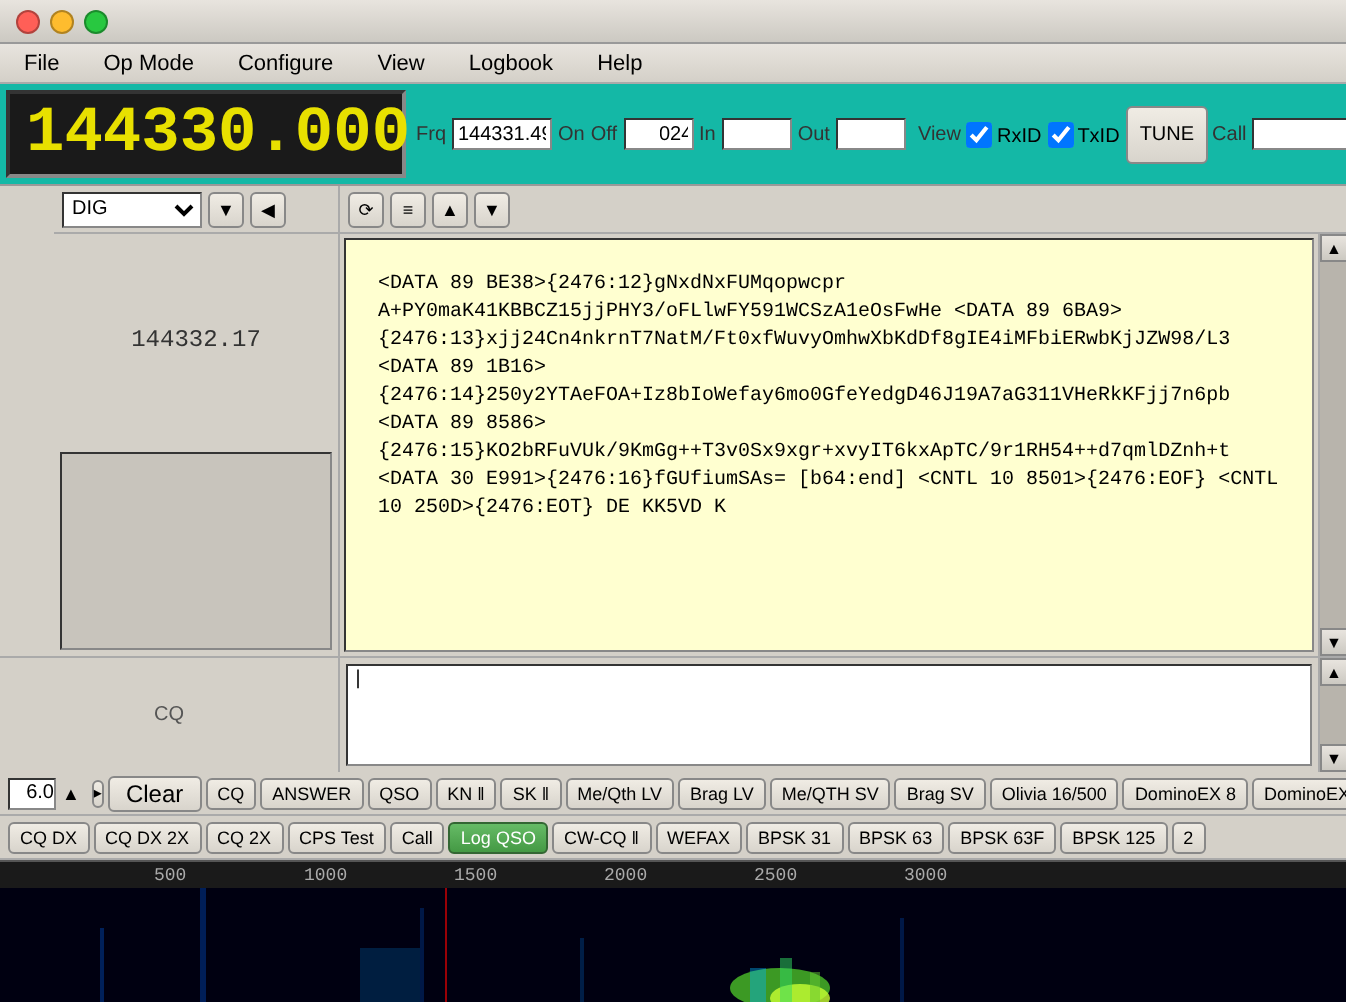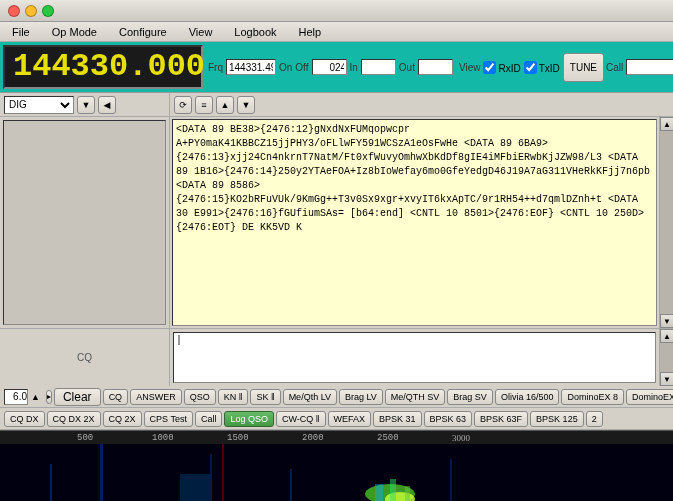--- a/index.html
+++ b/index.html
@@ -105,20 +105,21 @@
       cursor: pointer;
       height: 29px;
     }
 
     
     .left-sidebar {
       width: 170px;
       display: flex;
       flex-direction: column;
       border-right: 1px solid #aaa;
+      padding-left: 27px;
     }
 
     
     .mode-row {
       display: flex;
       align-items: center;
       padding: 2px 4px;
       background: #d4d0c8;
       border-bottom: 1px solid #aaa;
       gap: 3px;
@@ -167,21 +168,21 @@
       display: flex;
       align-items: center;
       justify-content: center;
       cursor: pointer;
       font-size: 9px;
     }
     .rx-text {
       flex: 1;
       background: #ffffd0;
       border: 1px inset #888;
-      padding: 3px;
+      padding: 16px;
       font-size: 10px;
       font-family: 'Courier New', monospace;
       overflow-y: auto;
       overflow-x: hidden;
       line-height: 1.4;
       color: #000;
       margin: 2px;
     }
     .tx-text {
       flex: 1;
@@ -375,20 +376,23 @@
         <option>USB</option>
         <option>LSB</option>
         <option>CW</option>
         <option>FM</option>
       </select>
 
       <div class="icon-btn">▼</div>
       <div class="icon-btn">◀</div>
     </div>
 
+    <div class="freq-display-small">
+      <span>144332.17</span>
+    </div>
 
     <div style="flex:1; background:#c8c4bc; border:1px inset #888; margin:3px; display:flex; align-items:center; justify-content:center;">
       <div style="width:100%; height:100%;"></div>
     </div>
   </div>
 
   <div class="rx-area">
 
     <div class="rx-toolbar">
       <div class="icon-btn">⟳</div>
@@ -469,21 +473,21 @@
 </div>
 
 <div style="position:relative;">
 
   <div style="height:14px; background:#1a1a1a; display:flex; align-items:center; padding:0 4px; position:relative; border-top:1px solid #555;">
     <span style="position:absolute; left:77px; color:#aaa; font-size:9px; font-family:'Courier New', monospace;">500</span>
     <span style="position:absolute; left:152px; color:#aaa; font-size:9px; font-family:'Courier New', monospace;">1000</span>
     <span style="position:absolute; left:227px; color:#aaa; font-size:9px; font-family:'Courier New', monospace;">1500</span>
     <span style="position:absolute; left:302px; color:#aaa; font-size:9px; font-family:'Courier New', monospace;">2000</span>
     <span style="position:absolute; left:377px; color:#aaa; font-size:9px; font-family:'Courier New', monospace;">2500</span>
-    <span style="position:absolute; left:452px; color:#aaa; font-size:9px; font-family:Liberation Serif, serif;">3000</span>
+    <span style="position:absolute; left:452px; color:#aaa; font-size:9px; font-family:Liberation Mono, monospace;">3000</span>
   </div>
 
   <div style="height:62px; background:#000; position:relative; overflow:hidden;">
 
     <svg width="673" height="62" style="display:block;">
 
       <rect width="673" height="62" fill="#000011"></rect>
 
       <rect x="100" y="0" width="3" height="62" fill="rgba(0,100,255,0.3)"></rect>
       <rect x="180" y="30" width="30" height="32" fill="rgba(0,150,255,0.2)"></rect>

